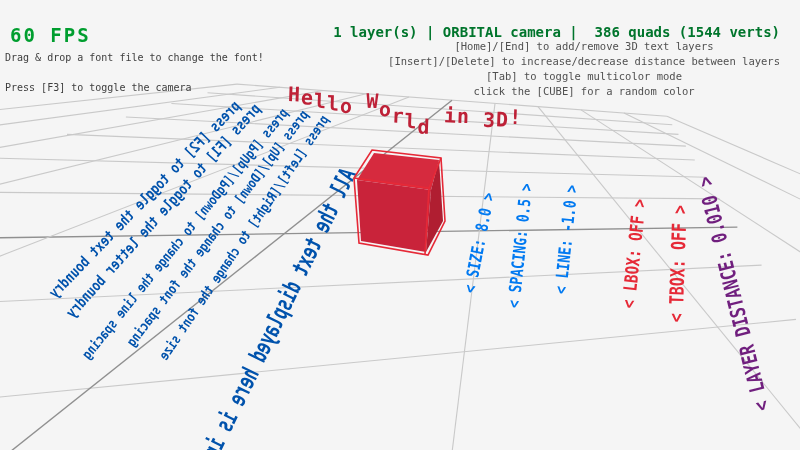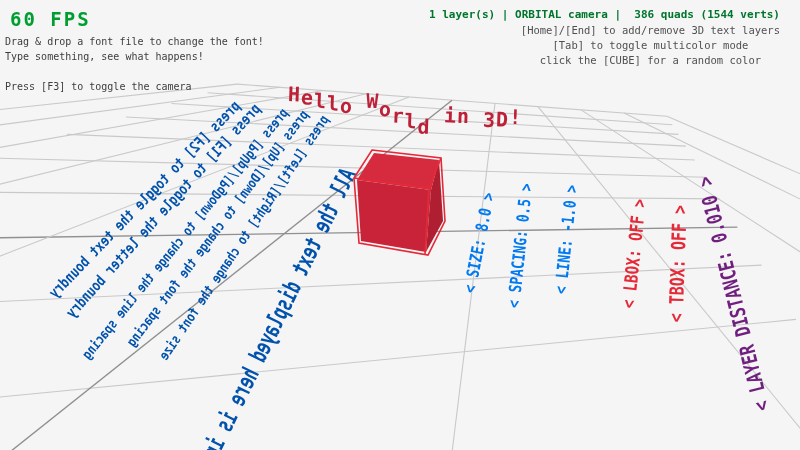--- a/index.html
+++ b/index.html
@@ -5,24 +5,24 @@
   html,body{margin:0;padding:0;background:#888;}
   #stage{position:relative;width:800px;height:450px;background:#f5f5f5;overflow:hidden;
          font-family:"DejaVu Sans Mono","Liberation Mono",monospace;}
   #gridsvg{position:absolute;left:0;top:0;z-index:1;}
   .glabel{position:absolute;left:0;top:0;transform-origin:0 0;white-space:pre;
           font-weight:bold;z-index:2;line-height:1;}
   #cube{position:absolute;left:0;top:0;z-index:3;}
   #wave{position:absolute;left:288px;top:86px;z-index:4;font-weight:bold;
         font-size:20px;letter-spacing:1px;white-space:pre;transform:rotate(2deg);}
   #wave span{display:inline-block;}
-  .hud{position:absolute;z-index:5;white-space:pre;}
+  .hud{position:absolute;z-index:5;white-space:pre;margin-top:16px;}
   #fps{left:10px;top:8px;font-size:19px;font-weight:bold;letter-spacing:2px;}
   #instructions{left:5px;top:34px;font-size:10px;line-height:15px;color:#3d3d3d;}
-  #stats{right:20px;top:8px;font-size:11px;text-align:right;font-weight:bold;}
+  #stats{right:20px;top:8px;font-size:14px;text-align:right;font-weight:bold;}
   #helpstack{right:20px;top:23px;font-size:10.5px;line-height:15px;text-align:center;color:#505050;}
 </style>
 </head>
 <body>
 
 <div id="stage">
 
   <svg id="gridsvg" width="800" height="450">
       <line x1="-150.0" y1="411.7" x2="796.0" y2="319.4" stroke="#c9c9c9" stroke-width="1.1"></line>
       <line x1="-150.0" y1="308.6" x2="761.6" y2="265.1" stroke="#c9c9c9" stroke-width="1.1"></line>
@@ -69,17 +69,17 @@
     <g id="cube-wires" fill="none" stroke-width="1.6" stroke="#e62937">
       <polygon points="372,150 441,158 445,221 428,255 359,243 354,178"></polygon>
       <polyline points="354,178 429,188 441,158"></polyline>
       <polyline points="429,188 425,254"></polyline>
     </g>
   </svg>
 
   <div id="wave" style="color: rgb(190, 33, 55);"><span style="transform: translateY(0px);">H</span><span style="transform: translateY(3px);">e</span><span style="transform: translateY(6px);">l</span><span style="transform: translateY(8px);">l</span><span style="transform: translateY(10px);">o</span><span style="transform: translateY(0px);"> </span><span style="transform: translateY(4px);">W</span><span style="transform: translateY(12px);">o</span><span style="transform: translateY(18px);">r</span><span style="transform: translateY(23px);">l</span><span style="transform: translateY(28px);">d</span><span style="transform: translateY(0px);"> </span><span style="transform: translateY(16px);">i</span><span style="transform: translateY(16px);">n</span><span style="transform: translateY(0px);"> </span><span style="transform: translateY(19px);">3</span><span style="transform: translateY(18px);">D</span><span style="transform: translateY(15px);">!</span></div>
 
   <div id="fps" class="hud" style="color: rgb(0, 158, 47);">60 FPS</div>
-  <div id="instructions" class="hud"><div>Drag &amp; drop a font file to change the font!</div><div>Type something, see what happens!</div><div> </div><div>Press [F3] to toggle the camera</div></div>
+  <div id="instructions" class="hud"><div>Drag &amp; drop a font file to change the font!</div><div> </div><div>Press [F3] to toggle the camera</div></div>
   <div id="stats" class="hud" style="color: rgb(0, 117, 44);">1 layer(s) | ORBITAL camera |  386 quads (1544 verts)</div>
-  <div id="helpstack" class="hud"><div>[Home]/[End] to add/remove 3D text layers</div><div>[Tab] to toggle multicolor mode</div><div>click the [CUBE] for a random color</div></div>
+  <div id="helpstack" class="hud"><div>[Home]/[End] to add/remove 3D text layers</div><div>[Insert]/[Delete] to increase/decrease distance between layers</div><div>[Tab] to toggle multicolor mode</div><div>click the [CUBE] for a random color</div></div>
 
 </div>
 
 </body></html>

